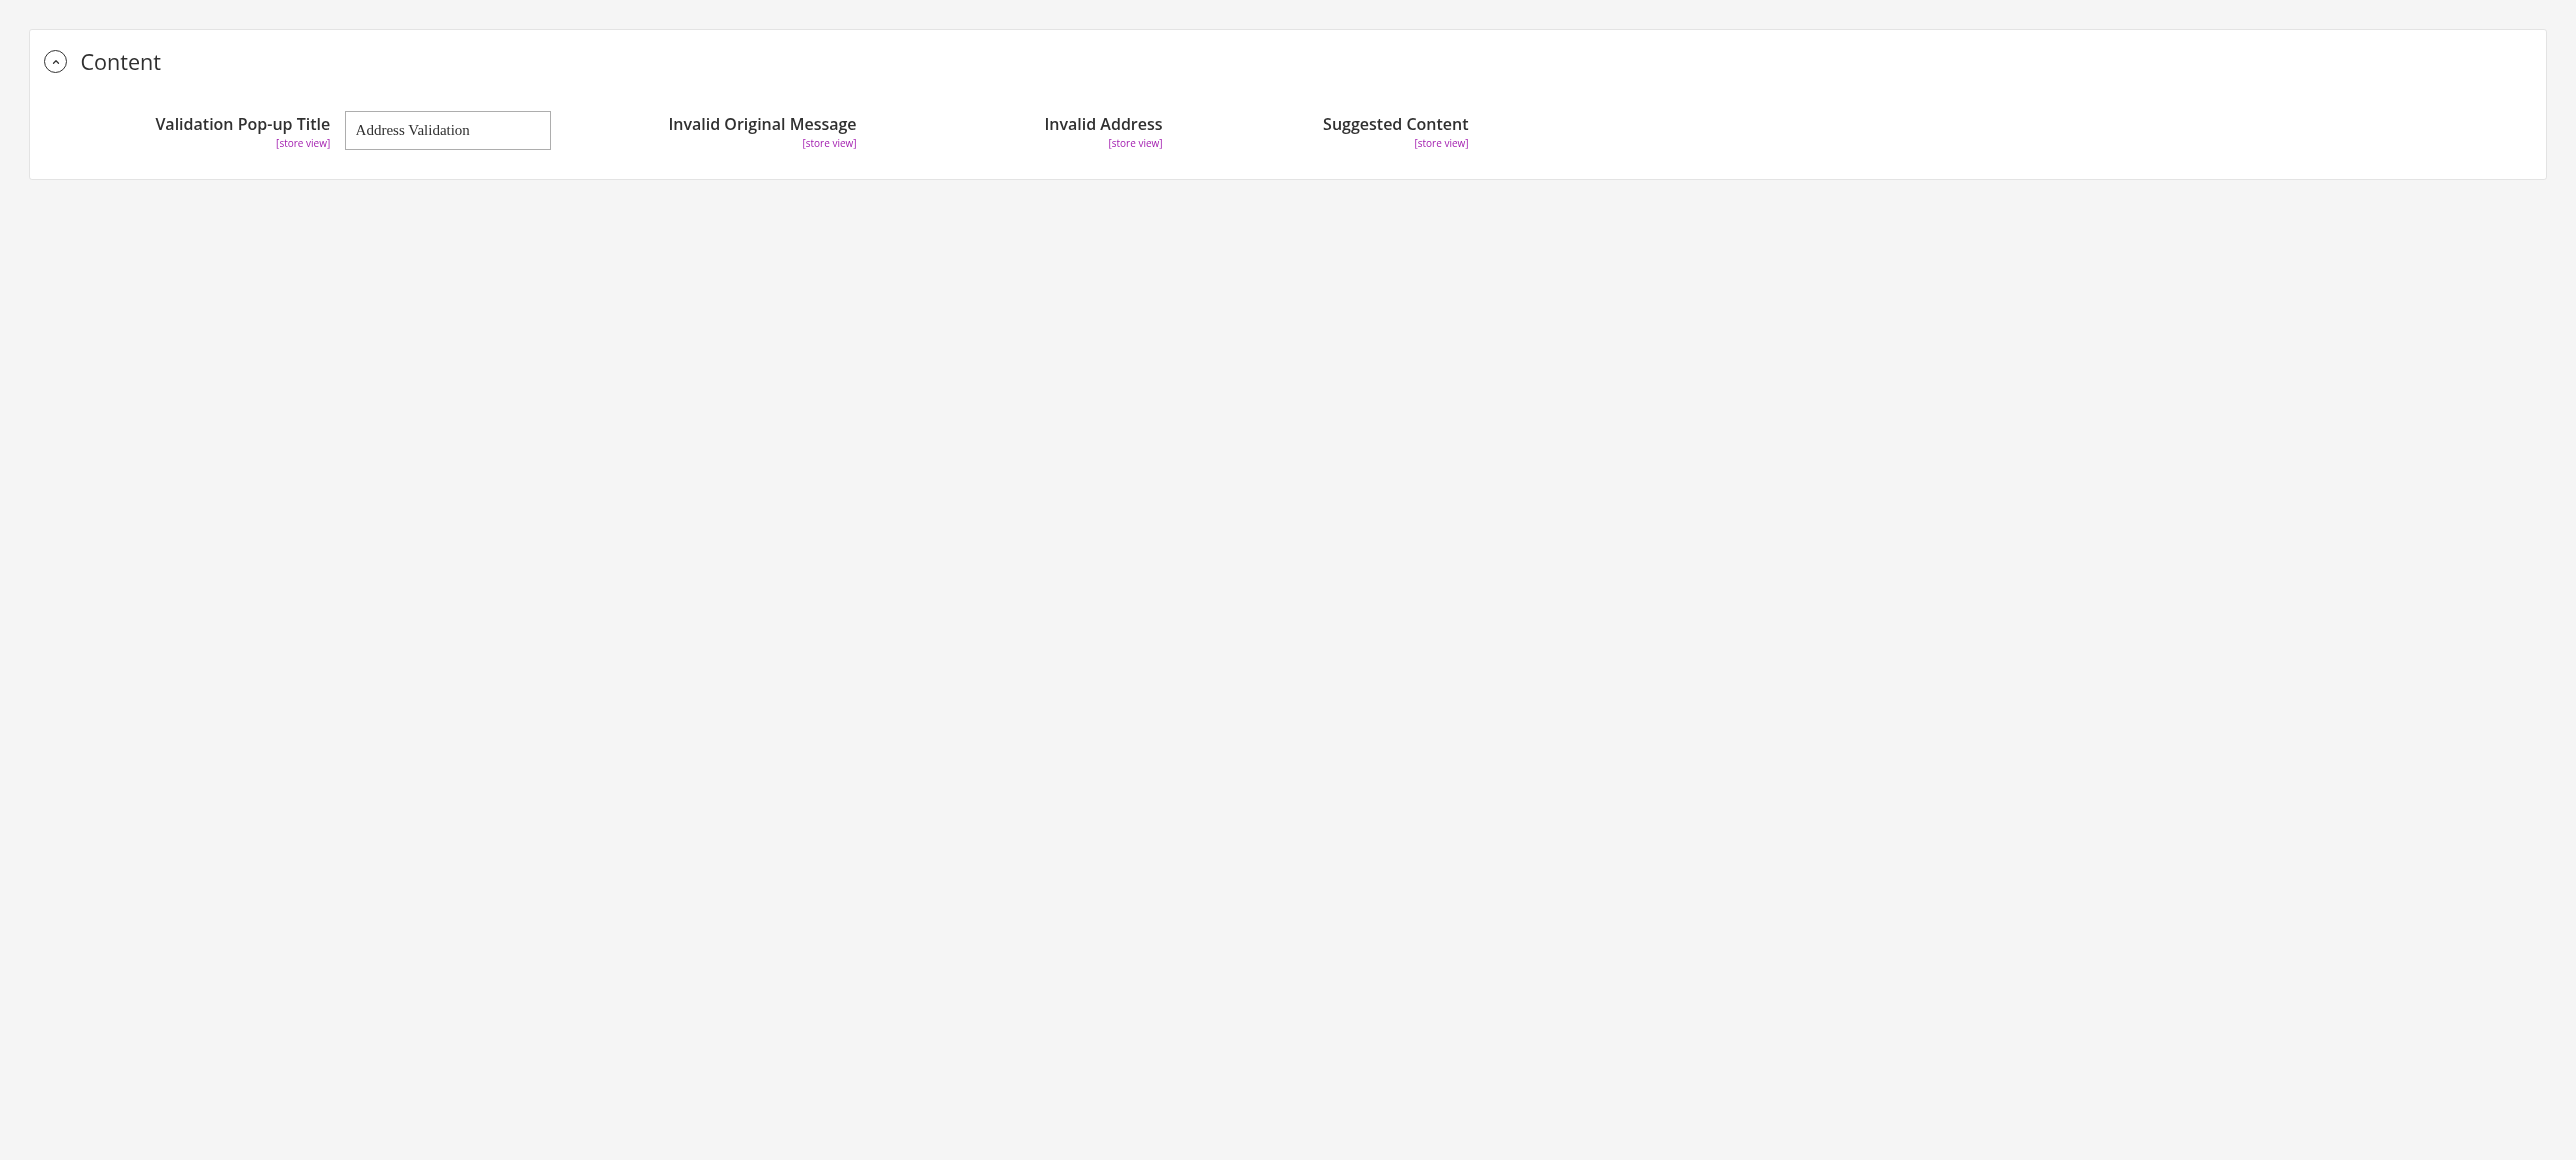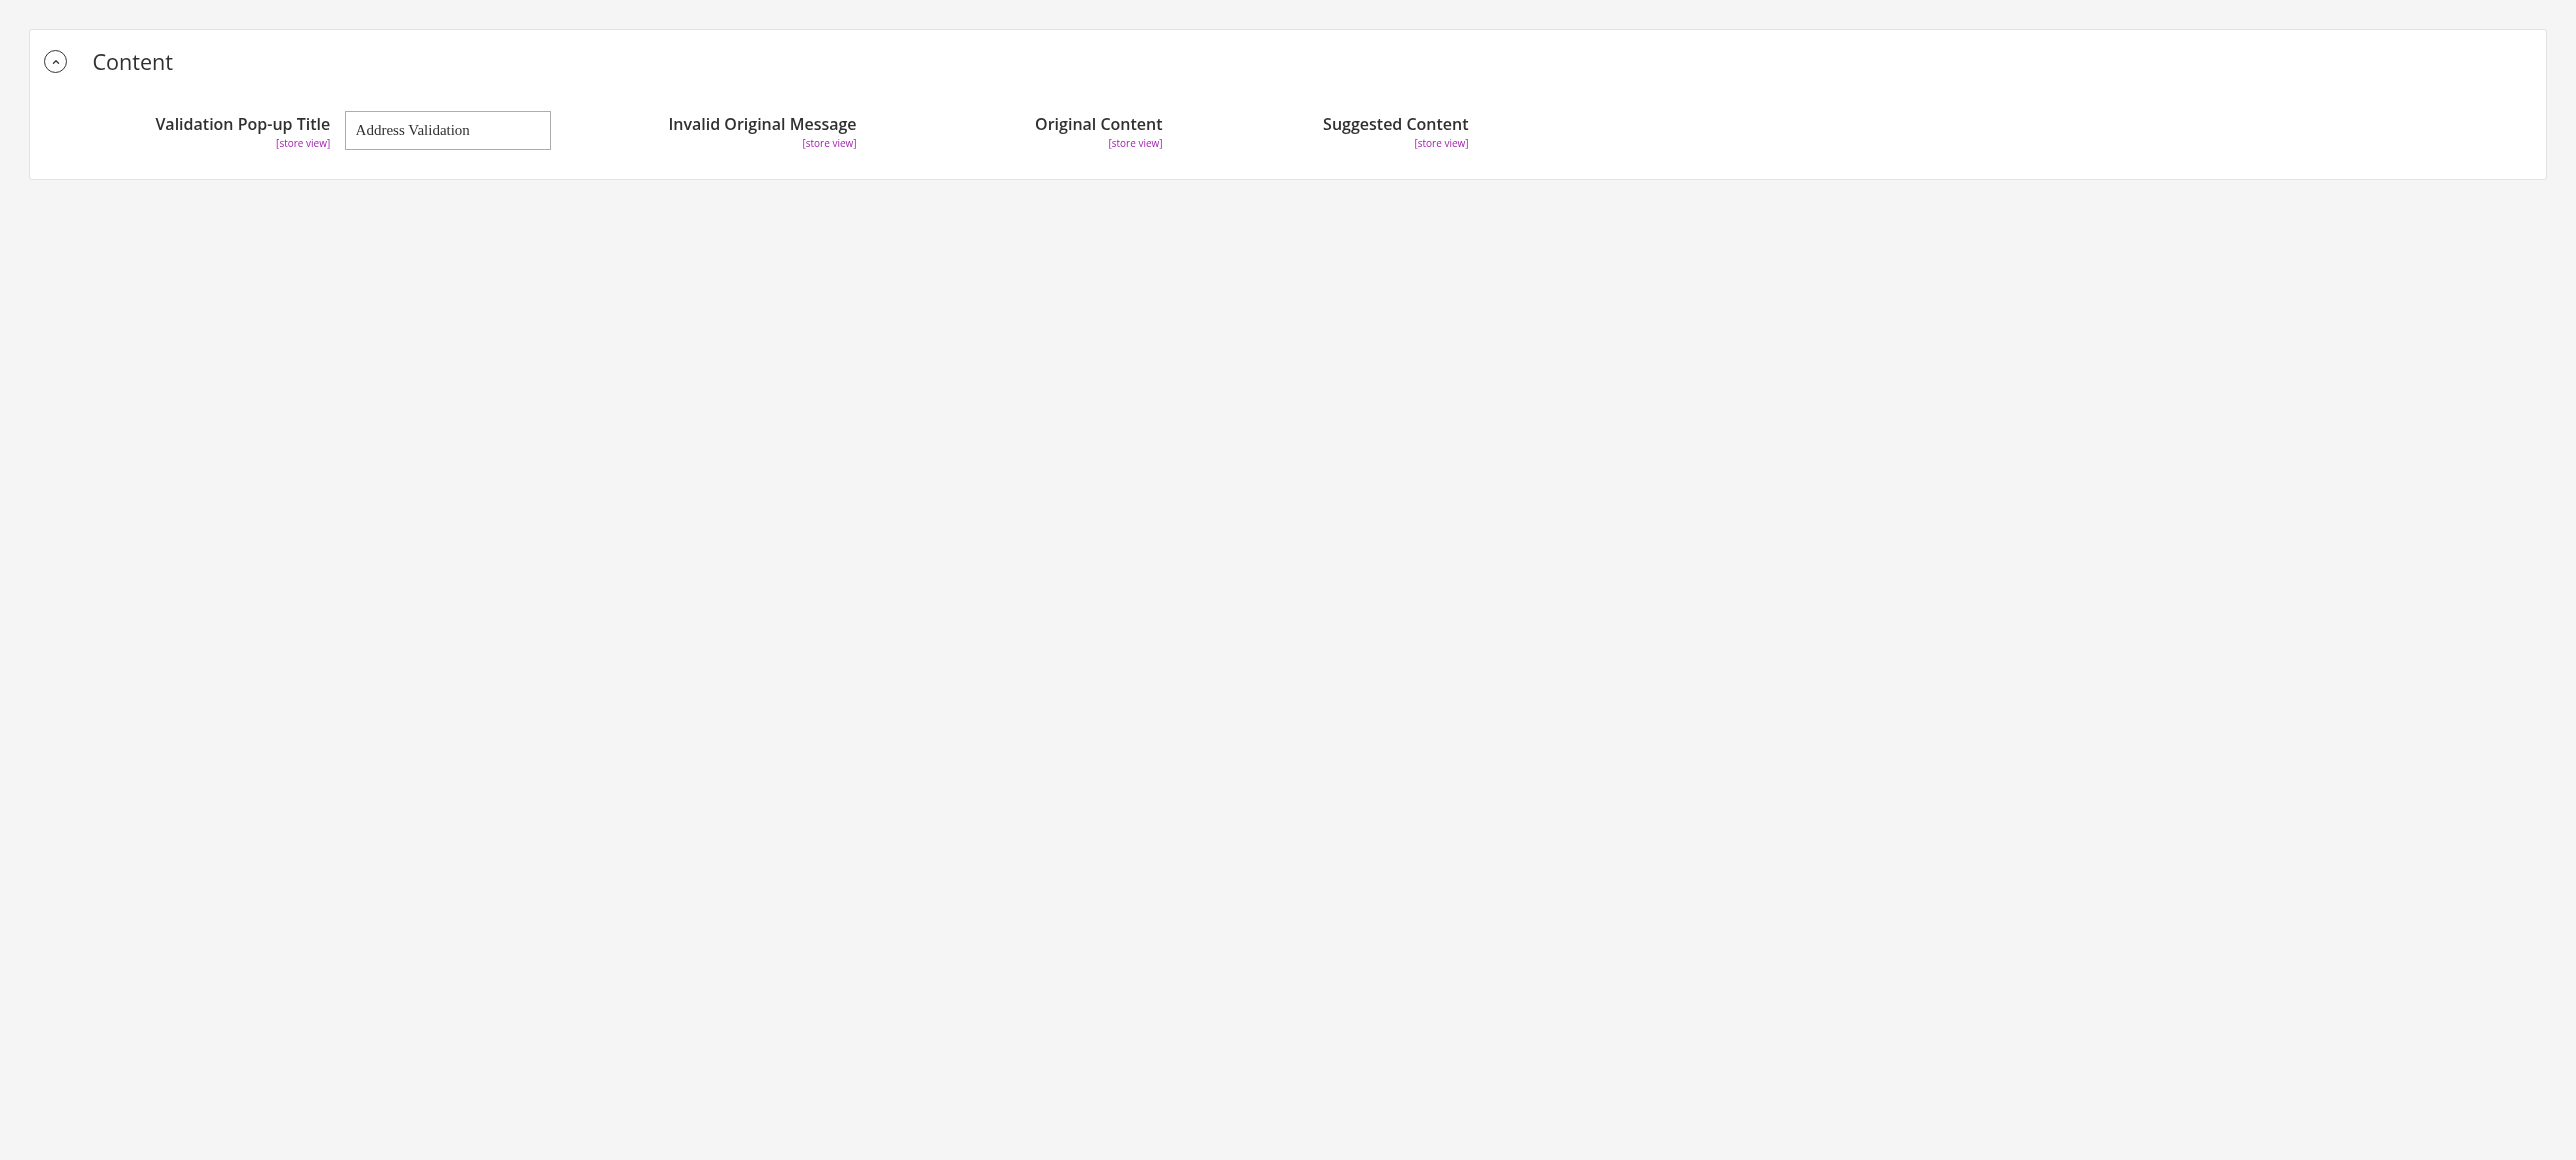--- a/index.html
+++ b/index.html
@@ -37,21 +37,20 @@
       flex-shrink: 0;
     }
     .chevron-circle svg {
       width: 10px;
       height: 10px;
     }
     .section-title {
       font-size: 21.6px;
       font-weight: 400;
       color: #303030;
-      margin-left: 12px;
     }
     .form-rows {
       display: flex;
       flex-direction: row;
       gap: 26px;
       padding-left: 5.8px;
     }
     .form-row {
       display: flex;
       align-items: flex-start;
@@ -117,21 +116,21 @@
 
     <div class="form-row">
       <div class="label-col">
         <span class="field-label">Invalid Original Message</span>
         <span class="field-scope">[store view]</span>
       </div>
     </div>
 
     <div class="form-row">
       <div class="label-col">
-        <span class="field-label">Original Content</span>
+        <span class="field-label">Invalid Address</span>
         <span class="field-scope">[store view]</span>
       </div>
     </div>
 
     <div class="form-row">
       <div class="label-col">
         <span class="field-label">Suggested Content</span>
         <span class="field-scope">[store view]</span>
       </div>
     </div>

